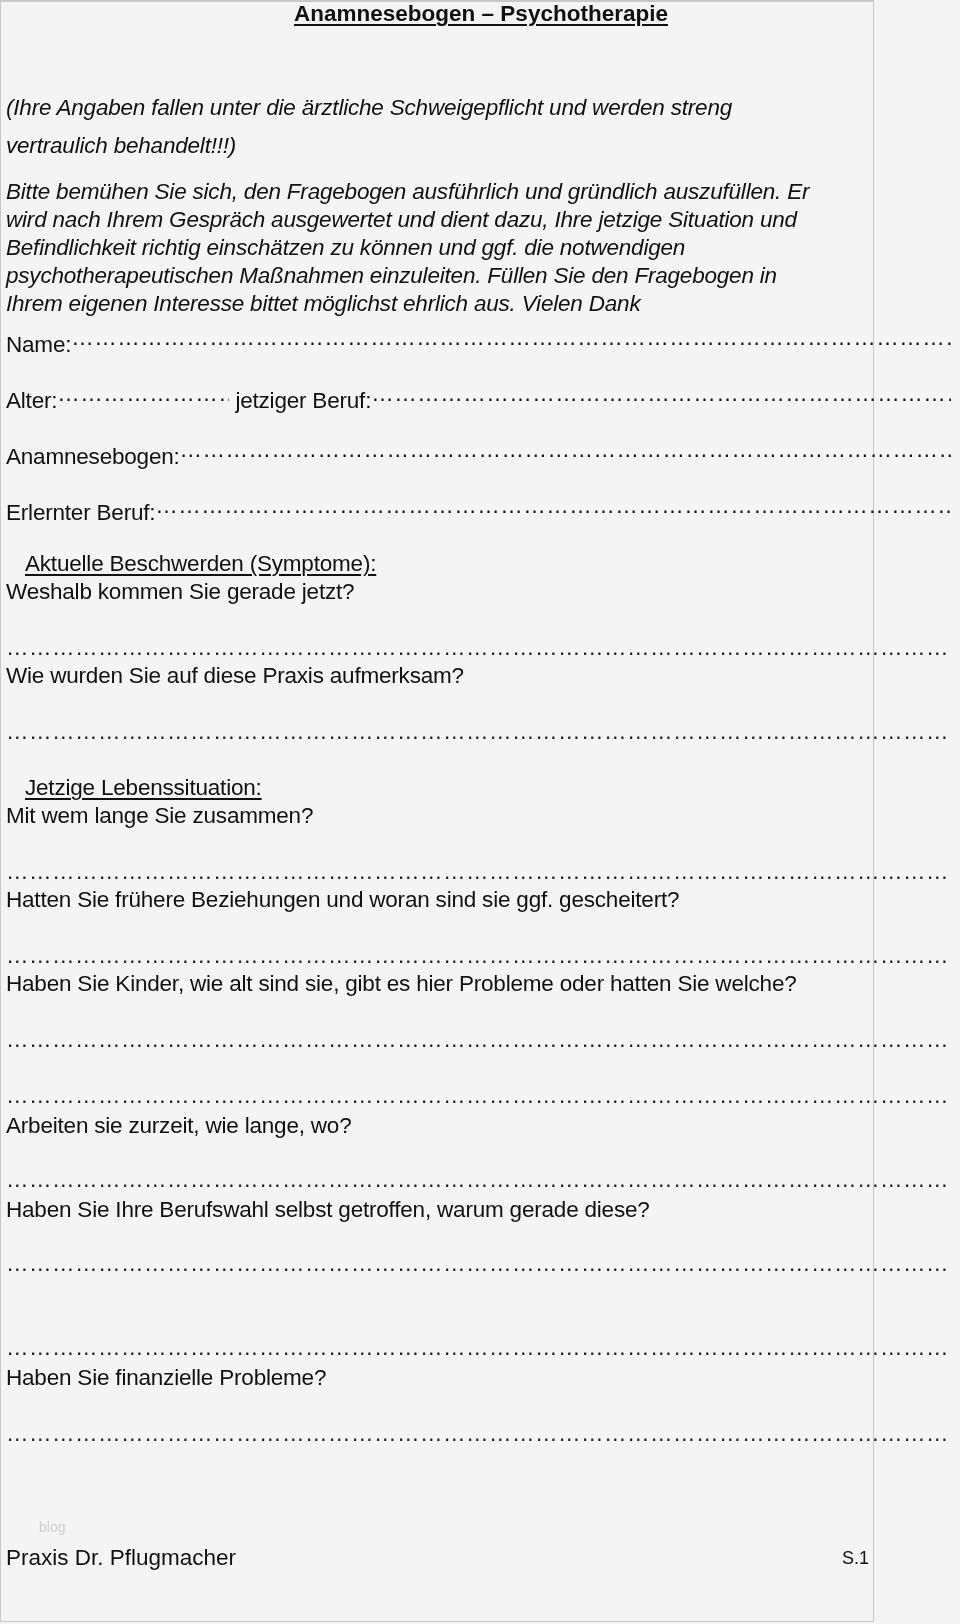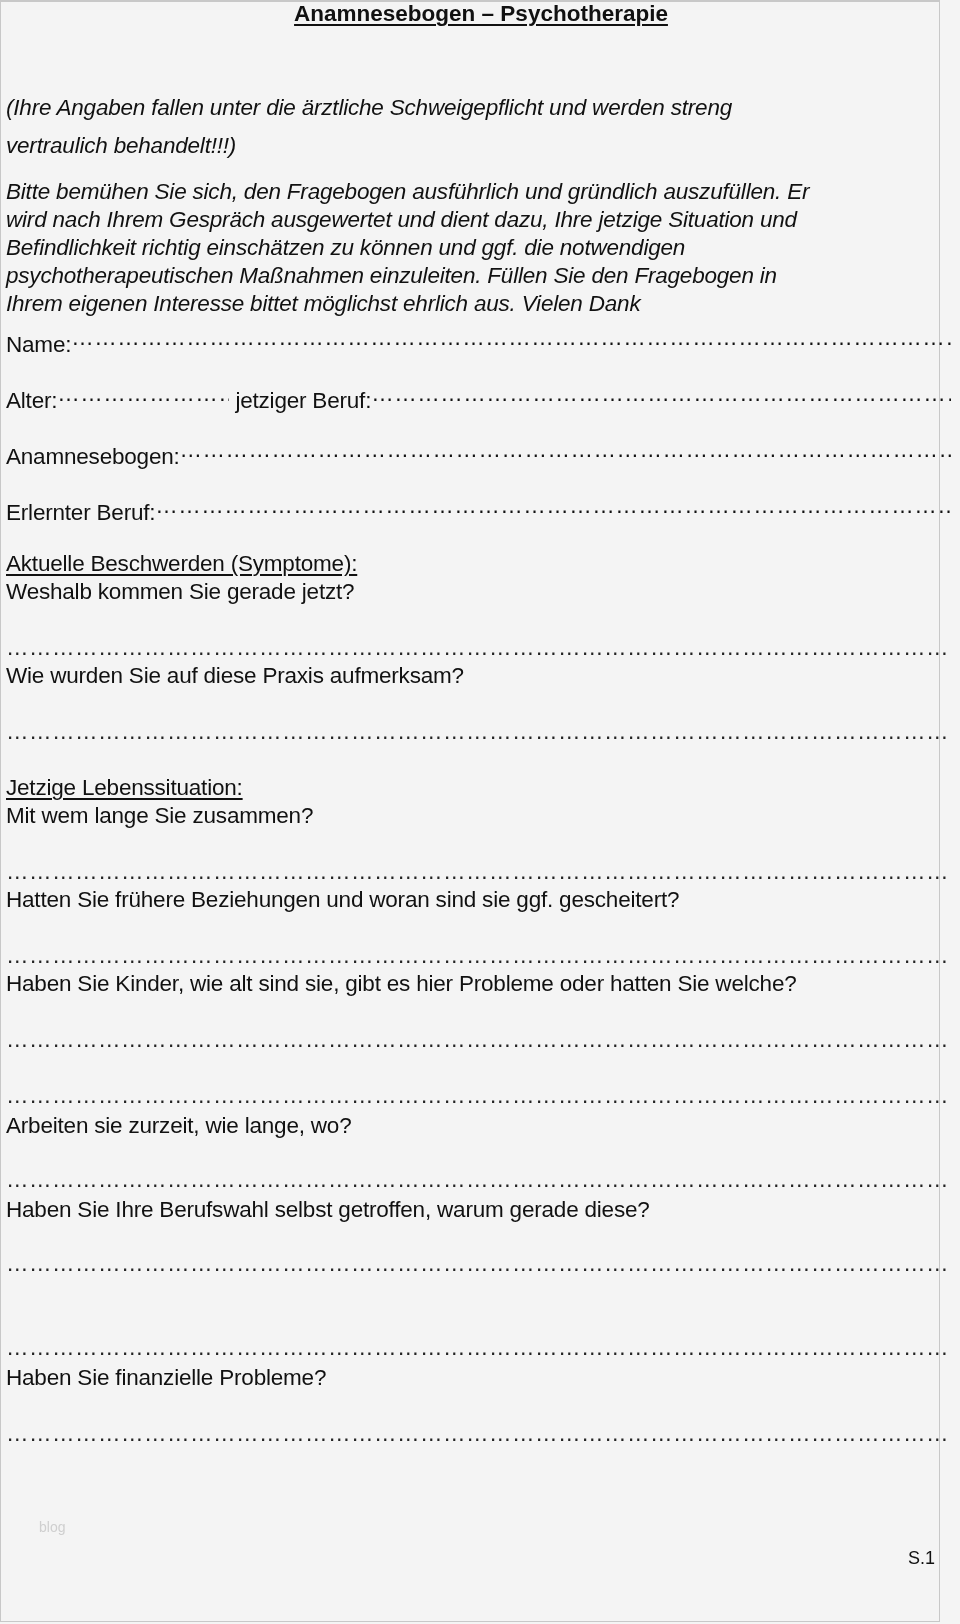--- a/index.html
+++ b/index.html
@@ -11,21 +11,21 @@
       height: 1624px;
       background: #f4f4f4;
       position: relative;
       overflow: hidden;
       font-family: "Liberation Sans", sans-serif;
       color: #111;
     }
     .page {
       position: absolute;
       left: 0; top: 0;
-      width: 940px; height: 1622px;
+      width: 874px; height: 1622px;
       border: 1px solid #c8c8c8;
       border-top: 2px solid #c8c8c8;
       box-sizing: border-box;
       padding-left: 29px;
     }
     .line {
       position: absolute;
       left: 5px;
       font-size: 22.5px;
       line-height: 28px;
@@ -43,20 +43,21 @@
       line-height: 28px;
       text-decoration: underline;
       text-underline-offset: 3px;
       text-decoration-thickness: 2px;
     }
     .italic { font-style: italic; margin-top: 22px; }
     .underline {
       text-decoration: underline;
       text-underline-offset: 3px;
       text-decoration-thickness: 1.5px;
+      margin-left: 19px;
     }
     .dots {
       display: inline-block;
       overflow: hidden;
       white-space: nowrap;
       vertical-align: baseline;
       letter-spacing: 0.5px;
     }
     .dotline {
       position: absolute;
@@ -142,14 +143,15 @@
   <div class="line" style="top:1110px">Arbeiten sie zurzeit, wie lange, wo?</div>
   <div class="dotline" style="top:1164px">…………………………………………………………………………………………………………………………………………………………</div>
   <div class="line" style="top:1194px">Haben Sie Ihre Berufswahl selbst getroffen, warum gerade diese?</div>
   <div class="dotline" style="top:1248px">…………………………………………………………………………………………………………………………………………………………</div>
   <div class="dotline" style="top:1332px">…………………………………………………………………………………………………………………………………………………………</div>
   <div class="line" style="top:1362px">Haben Sie finanzielle Probleme?</div>
   <div class="dotline" style="top:1418px">…………………………………………………………………………………………………………………………………………………………</div>
 
   <div class="watermark">blog</div>
 
+  <div class="footer-left">Praxis Dr. Pflugmacher</div>
   <div class="footer-right">S.1</div>
 </div>
 
 </body></html>

